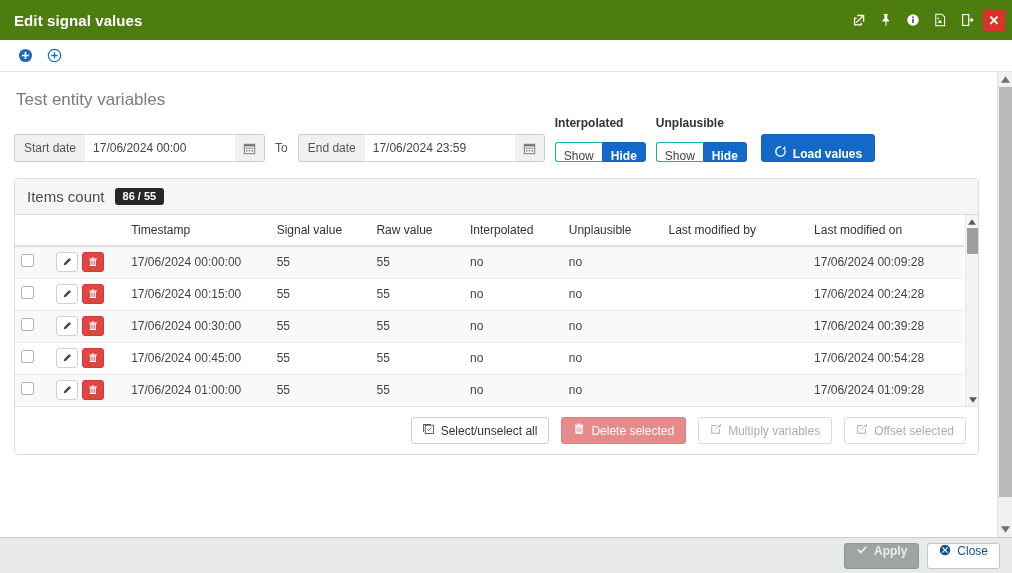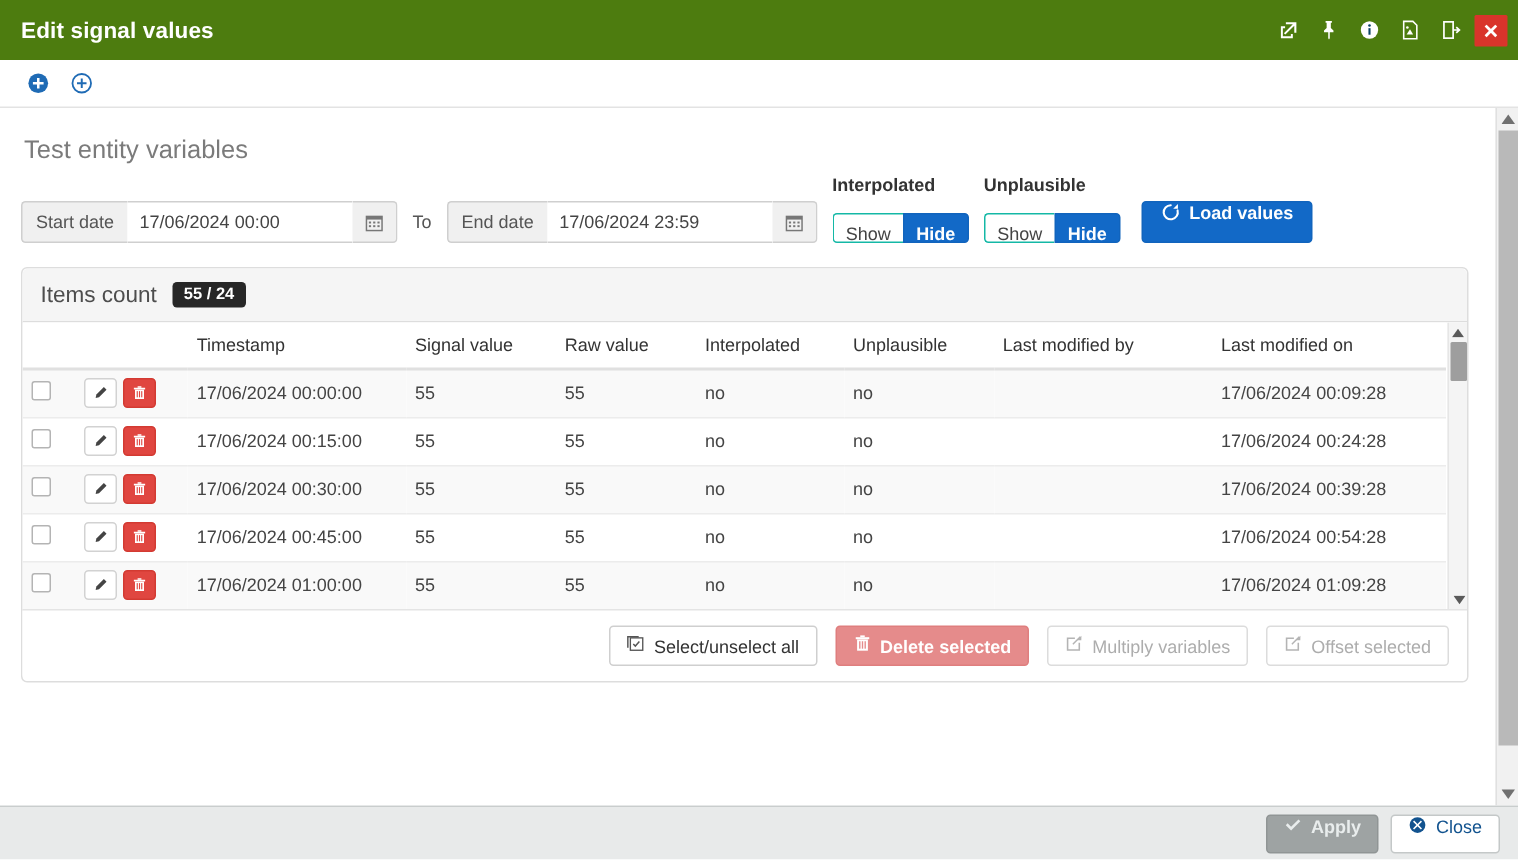--- a/index.html
+++ b/index.html
@@ -179,21 +179,21 @@
   .btn-load {
     margin-left: 14px;
     height: 28px;
     background: #1269c7;
     border: 1px solid #1164bd;
     border-radius: 3px;
     color: #fff;
     font-size: 12px;
     font-weight: bold;
     padding: 0 12px;
-    display: flex; align-items: flex-start; gap: 6px;
+    display: flex; align-items: flex-end; gap: 6px;
     cursor: pointer;
   }
 
   
   .panel {
     border: 1px solid #dddddd;
     border-radius: 4px;
     background: #fff;
     width: 965px;
   }
@@ -322,21 +322,21 @@
     display: flex; align-items: center; gap: 6px;
     cursor: pointer;
     border: 1px solid #cfcfcf;
     background: #fff;
     color: #333;
   }
   .pbtn.danger {
     background: #e58b8b;
     border-color: #df7e7e;
     color: #fff;
-    font-weight: bold;
+    font-weight: normal;
   }
   .pbtn.disabled {
     color: #adadad;
     background: #fff;
     border-color: #dcdcdc;
     cursor: default;
   }
 
   
   .page-sb {
@@ -520,21 +520,21 @@
                 <path d="M13.9 1.3v3.9h-3.9z" fill="#fff"></path>
               </svg>
           </span>
           <span>Load values</span>
         </div>
       </div>
 
       <div class="panel">
         <div class="panel-head">
           <span class="panel-head-title">Items count</span>
-          <span class="badge">55 / 24</span>
+          <span class="badge">86 / 55</span>
         </div>
 
         <div class="table-scroll">
           <table class="grid">
             <colgroup>
               <col class="col-chk">
                 <col class="col-act">
                 <col class="col-ts">
                 <col class="col-sv">
               <col class="col-rv">

